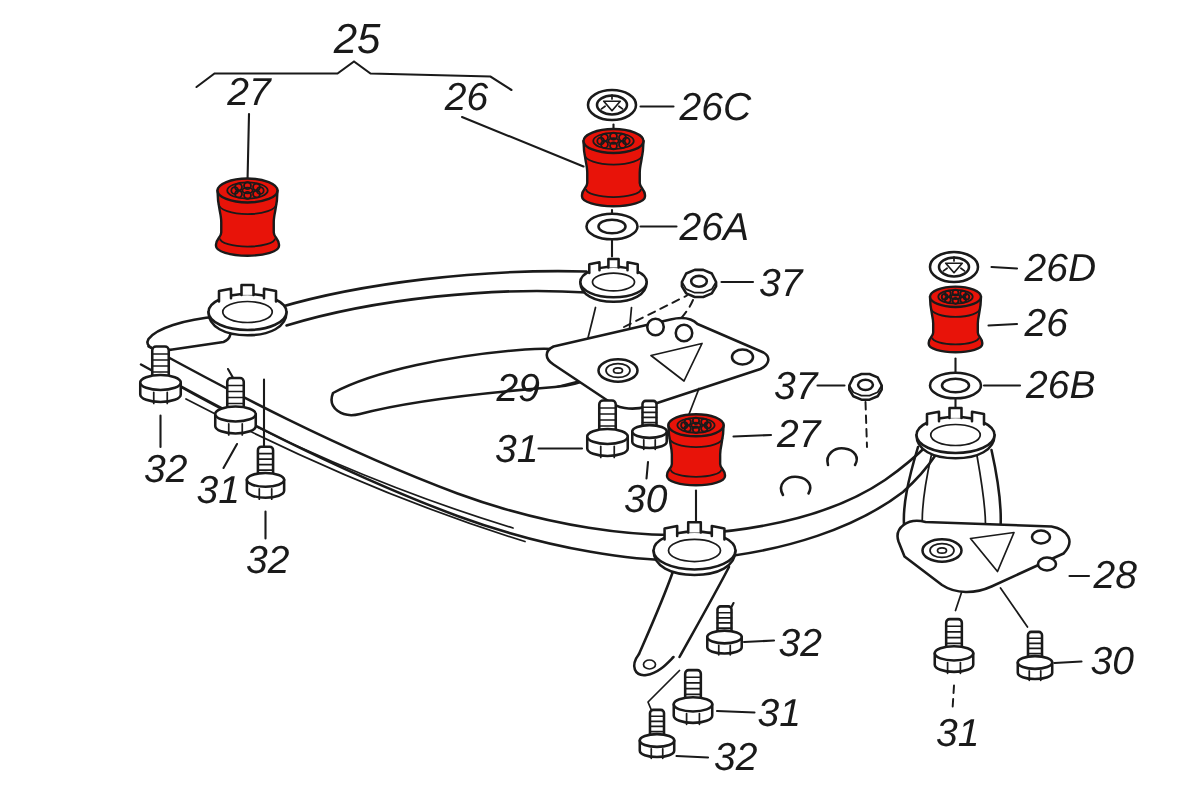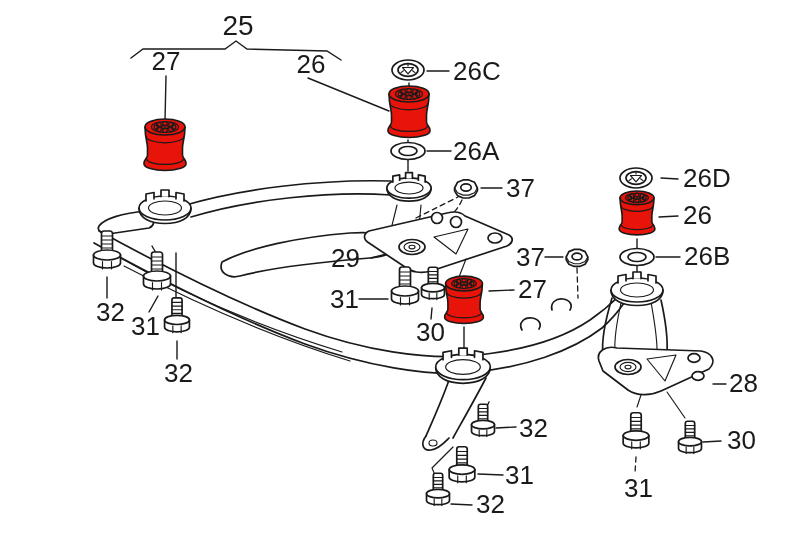--- a/index.html
+++ b/index.html
@@ -1,16 +1,16 @@
 <!DOCTYPE html>
 <html style="--line: #1a1a1a;"><head>
 <meta charset="utf-8">
 <style>
   html,body{margin:0;padding:0;background:#fff;}
-  .stage{position:relative;width:800px;height:534px;background:#fff;overflow:hidden;}
+  .stage{position:relative;width:800px;height:534px;background:#fff;overflow:hidden;font-style:italic;}
   svg{display:block;}
   svg *{vector-effect:non-scaling-stroke;}
   .ln{fill:none;stroke:var(--line,#1a1a1a);stroke-width:1.7;stroke-linecap:round;stroke-linejoin:round;}
   .wh{fill:#ffffff;stroke:var(--line,#1a1a1a);stroke-width:1.7;stroke-linecap:round;stroke-linejoin:round;}
   .thin{fill:none;stroke:var(--line,#1a1a1a);stroke-width:1.15;stroke-linecap:round;stroke-linejoin:round;}
   .lead{fill:none;stroke:var(--line,#1a1a1a);stroke-width:1.4;stroke-linecap:round;}
   .dash{fill:none;stroke:var(--line,#1a1a1a);stroke-width:1.3;stroke-dasharray:5 4;stroke-linecap:round;}
   .hl{fill:#e81309;stroke:var(--line,#1a1a1a);stroke-width:1.6;stroke-linejoin:round;}
   .hlthin{fill:none;stroke:var(--line,#1a1a1a);stroke-width:1.2;}
   .lbl{font-family:"Liberation Sans",sans-serif;font-size:26px;fill:var(--line,#1a1a1a);}

